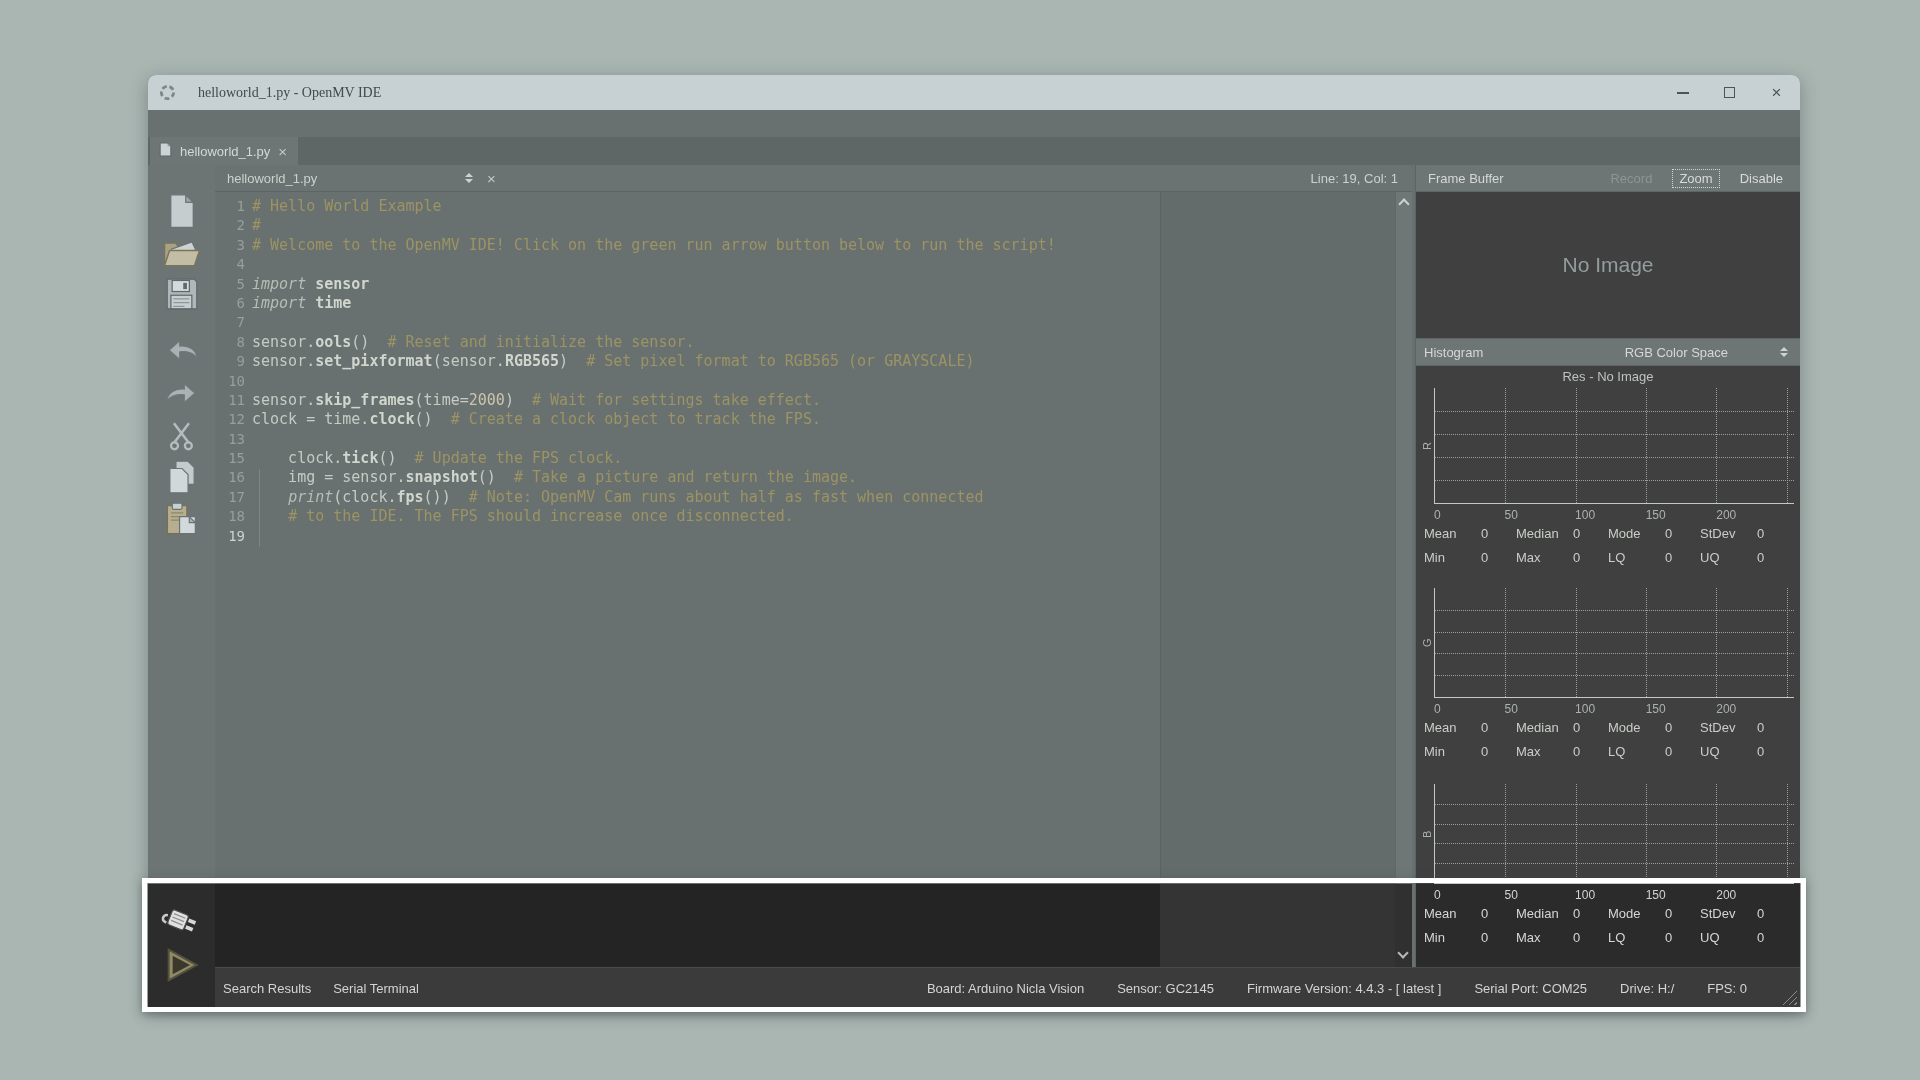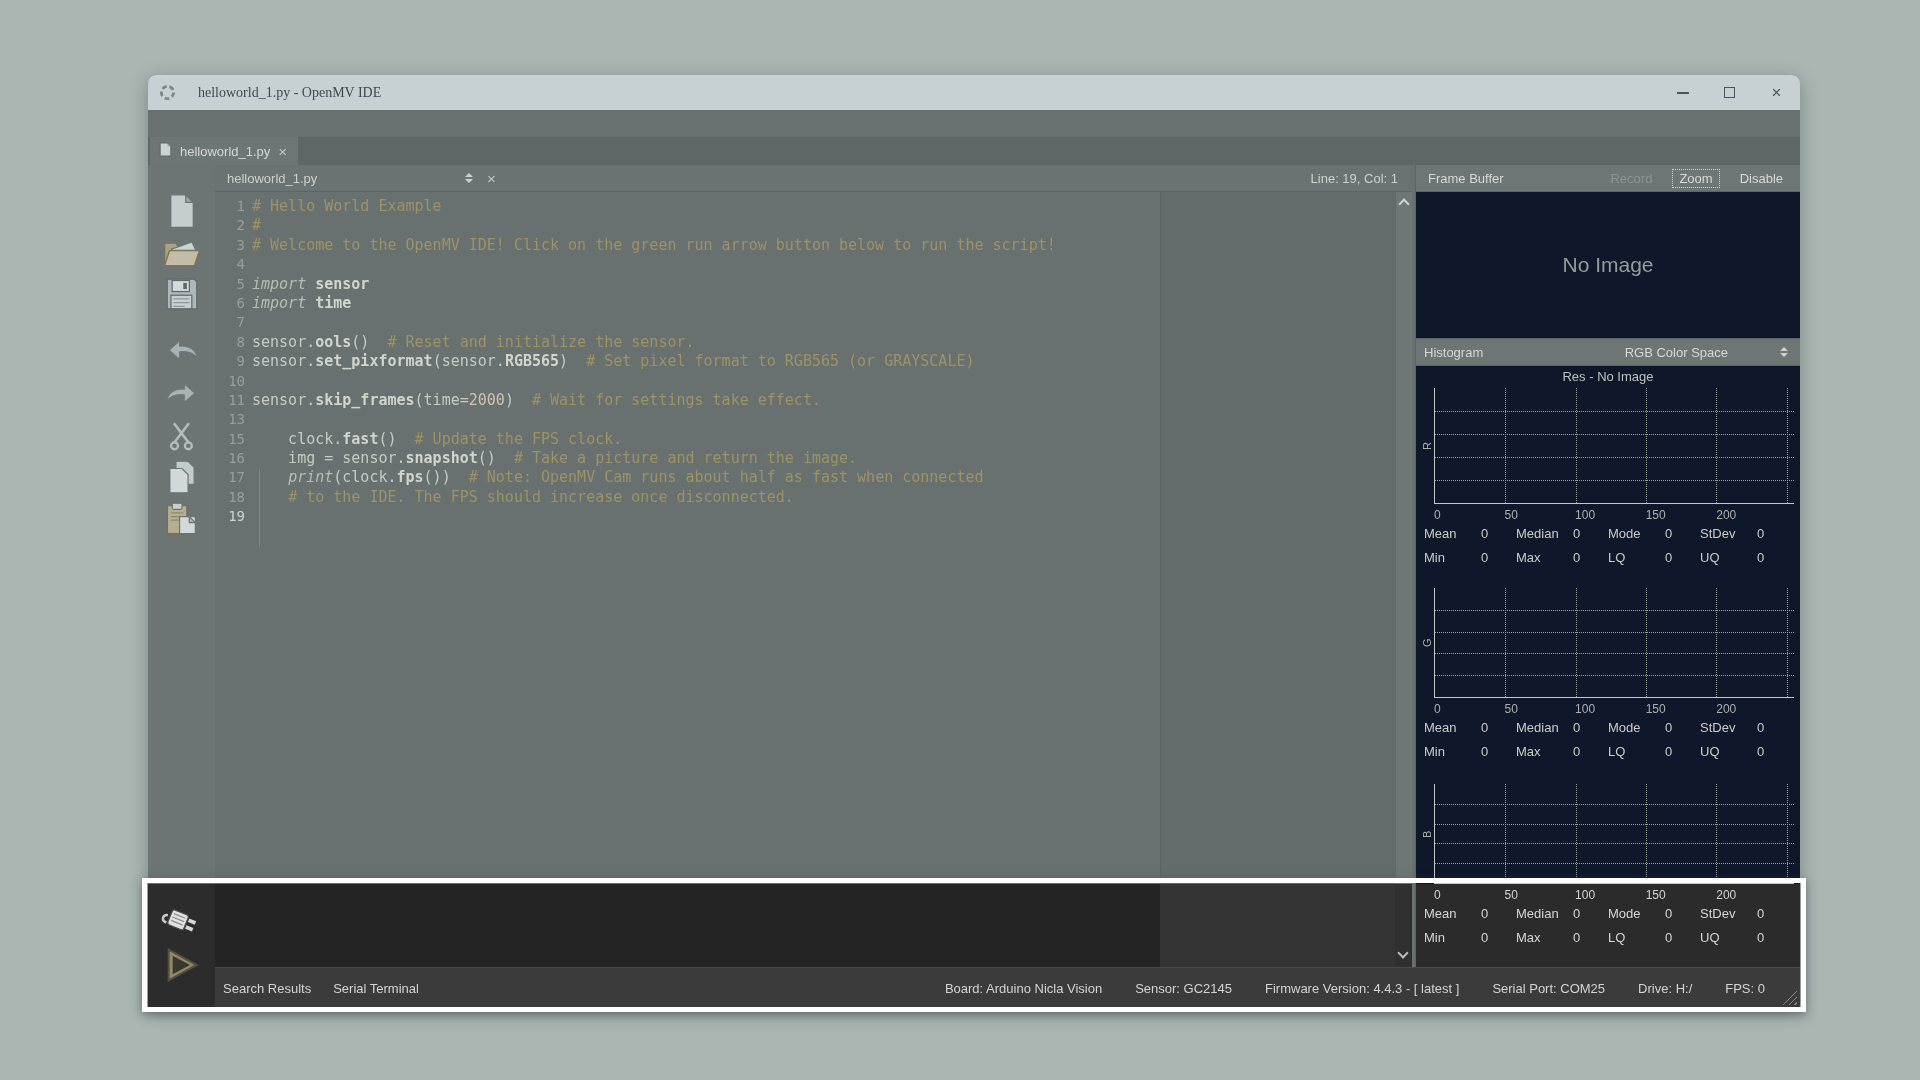--- a/index.html
+++ b/index.html
@@ -75,21 +75,21 @@
   .chev-up { position:absolute; top:8px; left:4px; width:8px; height:8px;
              border-left:2px solid #cdd2cd; border-top:2px solid #cdd2cd; transform:rotate(45deg); }
 
   .dark-output { position:absolute; left:0; right:0; top:719px; height:83px; background:#242424; }
   .dark-output .mid { position:absolute; left:945px; right:17px; top:0; bottom:0; background:#343434; }
   .dark-output .scrollcol { position:absolute; right:0; width:17px; top:0; bottom:0; background:#303030; }
   .chev-dn { position:absolute; bottom:10px; left:4px; width:8px; height:8px;
              border-right:2px solid #b9b9b9; border-bottom:2px solid #b9b9b9; transform:rotate(45deg); }
 
   
-  .right-panel { position:absolute; left:1267px; right:0; top:0; height:802px; background:#0f172a;
+  .right-panel { position:absolute; left:1267px; right:0; top:0; height:802px; background:#404040;
                  border-left:1px solid #5c6464; }
   .fb-header { height:27px; background:#6d7575; border-bottom:1px solid #5d6565; display:flex;
                align-items:center; font-size:13px; color:#d6d9d5; padding:0 10px 0 12px; }
   .fb-btns { margin-left:auto; display:flex; gap:13px; }
   .fb-btn { padding:1px 6px; border:1px dotted transparent; color:#d8dbd7; }
   .fb-btn.disabled { color:#8d9595; }
   .fb-btn.focused { border-color:#cfd4cf; }
   .fb-view { height:147px; border-bottom:1px solid #5d6565; display:flex; align-items:center;
              justify-content:center; color:#949d9d; font-size:21px; }
   .hist-header { height:27px; background:#6d7575; border-bottom:1px solid #5d6565; display:flex;
@@ -118,21 +118,21 @@
   .stat-cell { width:25%; display:flex; }
   .stat-cell .lb { width:57px; }
   .chart.dark .ticks { color:#d3d3d3; }
   .chart.dark .stat-row { color:#d6d6d6; }
 
   
   .statusbar { position:absolute; left:67px; right:0; top:802px; height:41px; background:#3b3b3b;
                border-top:1px solid #4a4a4a; display:flex; align-items:center;
                color:#d4d4d4; font-size:13px; }
   .sb-tabs { display:flex; gap:22px; padding-left:8px; }
-  .sb-info { margin-left:auto; display:flex; gap:33px; padding-right:35px; }
+  .sb-info { margin-left:auto; display:flex; gap:33px; padding-right:53px; }
   .grip { position:absolute; right:3px; bottom:3px; width:15px; height:15px;
           background:repeating-linear-gradient(135deg, transparent 0 3px, #8b8b8b 3px 4px);
           clip-path:polygon(100% 0, 100% 100%, 0 100%); }
 
   
   .highlight { position:absolute; left:142px; top:878px; width:1664px; height:134px;
                border:5px solid #ffffff; z-index:50; pointer-events:none;
                box-shadow:0 3px 9px rgba(60,70,70,.5); }
 </style>
 </head>
@@ -274,22 +274,23 @@
               <div class="cl"><span class="gutter">2</span><span class="ctext"><span class="s-c">#</span></span></div>
               <div class="cl"><span class="gutter">3</span><span class="ctext"><span class="s-c"># Welcome to the OpenMV IDE! Click on the green run arrow button below to run the script!</span></span></div>
               <div class="cl"><span class="gutter">4</span><span class="ctext"></span></div>
               <div class="cl"><span class="gutter">5</span><span class="ctext"><span class="s-k">import</span><span class="s-p"> </span><span class="s-b">sensor</span></span></div>
               <div class="cl"><span class="gutter">6</span><span class="ctext"><span class="s-k">import</span><span class="s-p"> </span><span class="s-b">time</span></span></div>
               <div class="cl"><span class="gutter">7</span><span class="ctext"></span></div>
               <div class="cl"><span class="gutter">8</span><span class="ctext"><span class="s-p">sensor.</span><span class="s-b">ools</span><span class="s-p">()  </span><span class="s-c"># Reset and initialize the sensor.</span></span></div>
               <div class="cl"><span class="gutter">9</span><span class="ctext"><span class="s-p">sensor.</span><span class="s-b">set_pixformat</span><span class="s-p">(sensor.</span><span class="s-b">RGB565</span><span class="s-p">)  </span><span class="s-c"># Set pixel format to RGB565 (or GRAYSCALE)</span></span></div>
               <div class="cl"><span class="gutter">10</span></div>
               <div class="cl"><span class="gutter">11</span><span class="ctext"><span class="s-p">sensor.</span><span class="s-b">skip_frames</span><span class="s-p">(time=</span><span class="s-n2">2000</span><span class="s-p">)  </span><span class="s-c"># Wait for settings take effect.</span></span></div>
+              <div class="cl"><span class="gutter">12</span><span class="ctext"><span class="s-p">clock = time.</span><span class="s-b">clock</span><span class="s-p">()  </span><span class="s-c"># Create a clock object to track the FPS.</span></span></div>
               <div class="cl"><span class="gutter">13</span><span class="ctext"></span></div>
-              <div class="cl"><span class="gutter">15</span><span class="ctext"><span class="s-p">    clock.</span><span class="s-b">fast</span><span class="s-p">()  </span><span class="s-c"># Update the FPS clock.</span></span></div>
+              <div class="cl"><span class="gutter">15</span><span class="ctext"><span class="s-p">    clock.</span><span class="s-b">tick</span><span class="s-p">()  </span><span class="s-c"># Update the FPS clock.</span></span></div>
               <div class="cl"><span class="gutter">16</span><span class="ctext"><span class="s-p">    img = sensor.</span><span class="s-b">snapshot</span><span class="s-p">()  </span><span class="s-c"># Take a picture and return the image.</span></span></div>
               <div class="cl"><span class="gutter">17</span><span class="ctext"><span class="s-p">    </span><span class="s-k">print</span><span class="s-p">(clock.</span><span class="s-b">fps</span><span class="s-p">())  </span><span class="s-c"># Note: OpenMV Cam runs about half as fast when connected</span></span></div>
               <div class="cl"><span class="gutter">18</span><span class="ctext"><span class="s-p">    </span><span class="s-c"># to the IDE. The FPS should increase once disconnected.</span></span></div>
               <div class="cl"><span class="gutter cur">19</span><span class="ctext"></span></div>
             </div>
           <div class="vscroll">
             <span class="chev-up"></span>
           </div>
         </div>
 

